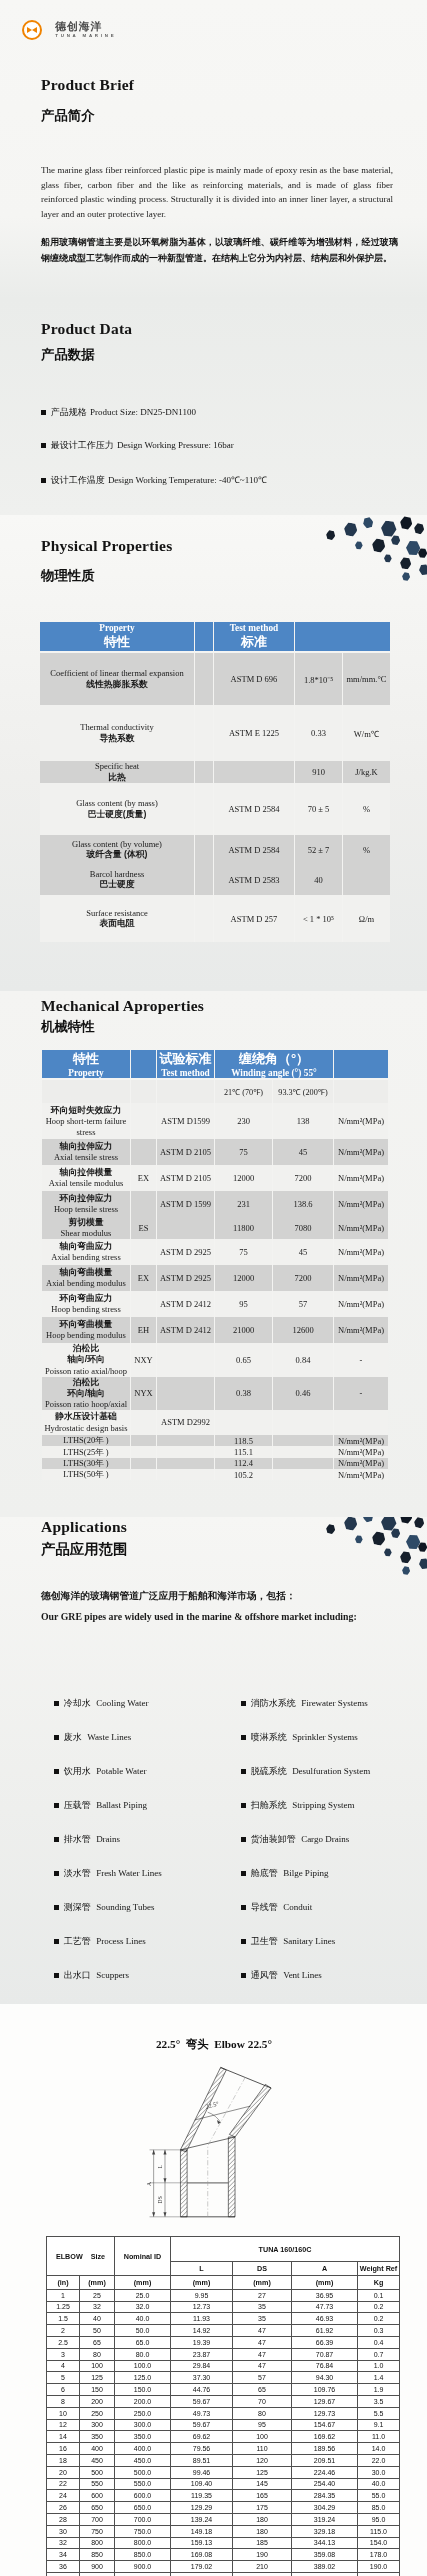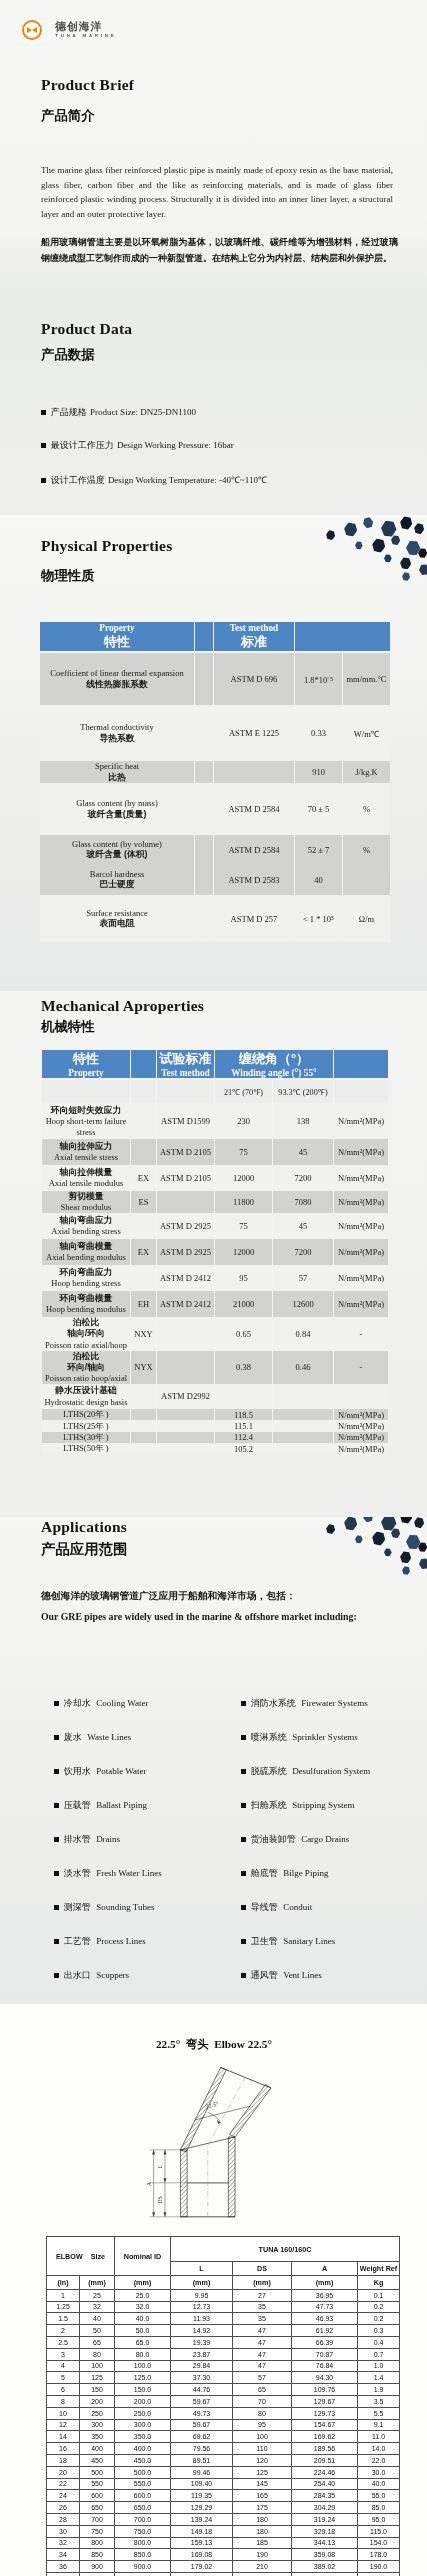--- a/index.html
+++ b/index.html
@@ -173,21 +173,21 @@
               <div class="zh">比热</div>
             </td>
             <td class="c-sym"></td>
             <td class="c-med"></td>
             <td class="c-val">910</td>
             <td class="c-unit">J/kg.K</td>
           </tr>
           <tr class="rl" style="height: 52px;">
             <td class="c-prop">
               <div class="en">Glass content (by mass)</div>
-              <div class="zh">玻纤含量(质量)</div>
+              <div class="zh">巴士硬度(质量)</div>
             </td>
             <td class="c-sym"></td>
             <td class="c-med">ASTM D 2584</td>
             <td class="c-val">70 ± 5</td>
             <td class="c-unit">%</td>
           </tr>
           <tr class="rg" style="height: 29px;">
             <td class="c-prop">
               <div class="en">Glass content (by volume)</div>
               <div class="zh">玻纤含量 (体积)</div>
@@ -285,20 +285,31 @@
           </tr>
           <tr class="rl" style="height: 26px;">
             <td class="c-prop">
               <div class="zh">轴向拉伸模量</div>
               <div class="en">Axial tensile modulus</div>
             </td>
             <td class="c-sym">EX</td>
             <td class="c-med">ASTM D 2105</td>
             <td class="c-val">12000</td>
             <td class="c-val">7200</td>
+            <td class="c-unit">N/mm²(MPa)</td>
+          </tr>
+          <tr class="rg" style="height: 26px;">
+            <td class="c-prop">
+              <div class="zh">环向拉伸应力</div>
+              <div class="en">Hoop tensile stress</div>
+            </td>
+            <td class="c-sym"></td>
+            <td class="c-med">ASTM D 1599</td>
+            <td class="c-val">231</td>
+            <td class="c-val">138.6</td>
             <td class="c-unit">N/mm²(MPa)</td>
           </tr>
           <tr class="rg" style="height: 21.6px;">
             <td class="c-prop">
               <div class="zh">剪切模量</div>
               <div class="en">Shear modulus</div>
             </td>
             <td class="c-sym">ES</td>
             <td class="c-med"></td>
             <td class="c-val">11800</td>

